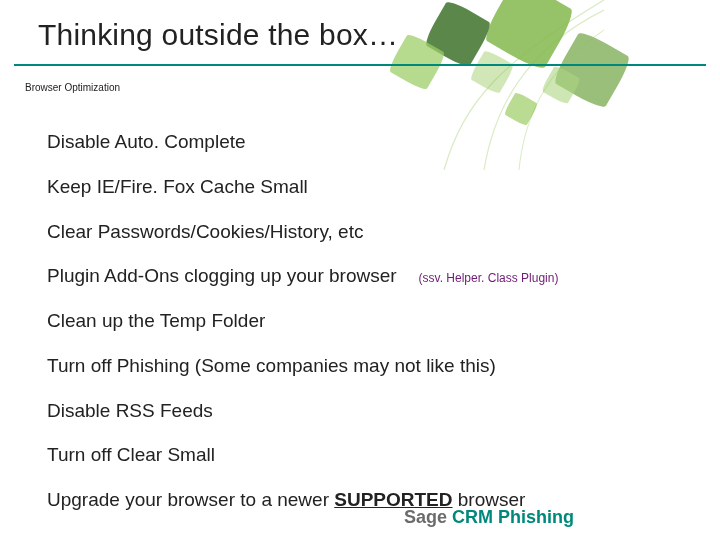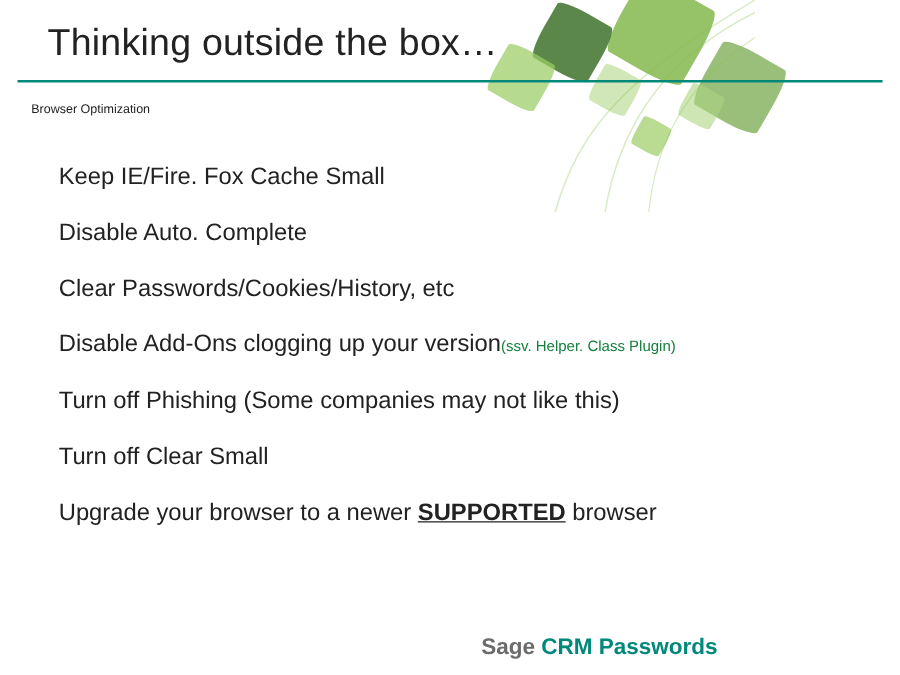--- a/index.html
+++ b/index.html
@@ -2,21 +2,21 @@
 <html><head>
 <meta charset="utf-8">
 <style>
   html,body{margin:0;padding:0;width:720px;height:540px;background:#fff;font-family:Arial,Helvetica,sans-serif;overflow:hidden;position:relative}
   .slide{position:relative;width:604px;height:540px}
   .title{position:absolute;left:38px;top:18px;font-size:30px;color:#222;letter-spacing:.2px}
   .rule{position:absolute;left:14px;top:64px;width:692px;height:0;border-top:2px solid #00897b}
   .subtitle{position:absolute;left:25px;top:82px;font-size:10px;color:#222}
   .list{position:absolute;left:47px;top:130px;right:40px}
   .item{font-size:19px;color:#222;margin:0 0 21px 0;line-height:1.25}
-  .small{font-size:12px;color:#15803d;margin-left:0}
+  .small{font-size:12px;color:#701a75;margin-left:22px}
   .supported{font-weight:bold;text-decoration:underline}
   .brand{position:absolute;right:30px;bottom:12px;text-align:left}
   .brand .sage{font-size:18px;color:#6b6b6b;font-weight:700}
   .brand .crm{font-size:18px;color:#00897b;font-weight:600}
   
   .art{position:absolute;right:0;top:0;width:260px;height:170px;pointer-events:none}
   .leaf{position:absolute;border-radius:50% 10% 50% 10%/10% 50% 10% 50%;transform:rotate(30deg)}
 </style>
 </head>
 <body>
@@ -35,26 +35,28 @@
     <path d="M260 10 C180 50 150 110 140 170" stroke="#8bc34a55" stroke-width="1.2" fill="none"></path>
     <path d="M260 30 C200 70 180 120 175 170" stroke="#8bc34a55" stroke-width="1" fill="none"></path>
   </svg>
 </div>
 
 <div class="title">Thinking outside the box…</div>
 <div class="rule"></div>
 <div class="subtitle">Browser Optimization</div>
 
 <div class="list">
+  <div class="item"><span>Disable Auto. Complete</span></div>
   <div class="item"><span>Keep IE/Fire. Fox Cache Small</span></div>
-  <div class="item"><span>Disable Auto. Complete</span></div>
   <div class="item"><span>Clear Passwords/Cookies/History, etc</span></div>
-  <div class="item"><span>Disable Add-Ons clogging up your version</span><span class="small">(ssv. Helper. Class Plugin)</span></div>
+  <div class="item"><span>Plugin Add-Ons clogging up your browser</span><span class="small">(ssv. Helper. Class Plugin)</span></div>
+  <div class="item"><span>Clean up the Temp Folder</span></div>
   <div class="item"><span>Turn off Phishing (Some companies may not like this)</span></div>
+  <div class="item"><span>Disable RSS Feeds</span></div>
   <div class="item"><span>Turn off Clear Small</span></div>
   <div class="item"><span>Upgrade your browser to a newer </span><span class="supported">SUPPORTED</span><span> browser</span></div>
 </div>
 
 <div class="brand">
-  <span class="sage">Sage </span><span class="crm">CRM Passwords</span>
+  <span class="sage">Sage </span><span class="crm">CRM Phishing</span>
 </div>
 
 </div>
 
 </body></html>

